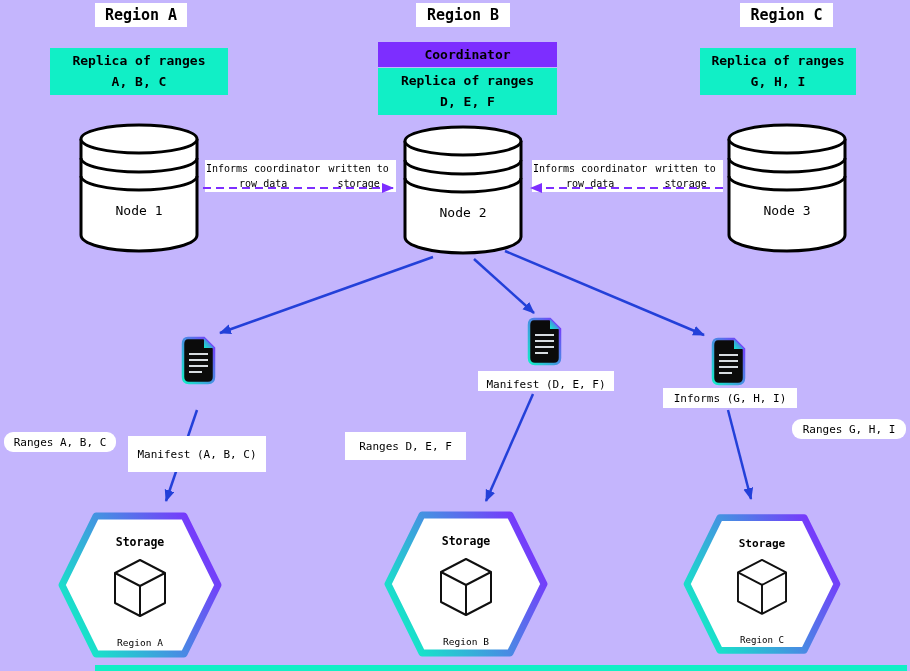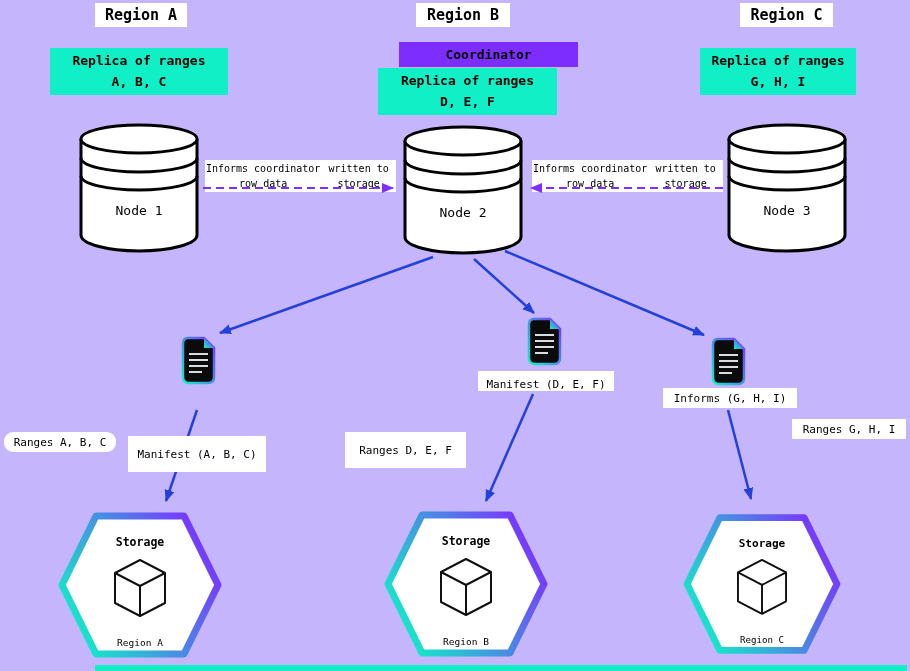--- a/index.html
+++ b/index.html
@@ -4,21 +4,21 @@
 <style>
   html,body{margin:0;padding:0;background:#000;}
   .stage{position:relative;width:910px;height:671px;background:#c4b5fd;overflow:hidden;
          font-family:"DejaVu Sans Mono","Liberation Mono",monospace;}
   .abs{position:absolute;}
   .arrows{position:absolute;left:0;top:0;z-index:3;pointer-events:none;}
   .box{position:absolute;display:flex;align-items:center;justify-content:center;
        text-align:center;color:#000;}
   .whitebox{background:#fff;}
   .tealbox{background:#11efc6;flex-direction:column;font-weight:bold;font-size:13px;line-height:1.55;z-index:4;}
-  .purplebox{background:#7d2eff;font-weight:bold;font-size:13px;z-index:4;margin-left:21px;}
+  .purplebox{background:#7d2eff;font-weight:bold;font-size:13px;z-index:4;}
   .hdr{font-weight:bold;font-size:15px;z-index:4;}
   .small{font-size:11px;z-index:4;white-space:nowrap;}
   .inform{font-size:10px;line-height:1.55;z-index:2;}
   .icon{z-index:4;}
   svg text{font-family:"DejaVu Sans Mono","Liberation Mono",monospace;}
   .node-label{font-size:13px;fill:#000;}
   .hex-title{font-weight:bold;font-size:11.5px;fill:#000;}
   .hex-region{font-size:9.5px;fill:#000;}
   .accent-bar{position:absolute;background:#11efc6;z-index:1;}
 </style>
@@ -162,24 +162,24 @@
   <div class="box whitebox small" style="left:478px;top:371px;width:136px;height:20px;align-items:flex-end;">
     <span>Manifest (D, E, F)</span>
   </div>
   <div class="box whitebox small" style="left:663px;top:388px;width:134px;height:20px;">
     <span>Informs (G, H, I)</span>
   </div>
 
   <div class="box whitebox small" style="left:4px;top:432px;width:112px;height:20px;border-radius:9px;">
     <span>Ranges A, B, C</span>
   </div>
-  <div class="box whitebox small" style="left:345px;top:432px;width:121px;height:36px;">
+  <div class="box whitebox small" style="left:345px;top:432px;width:121px;height:28px;">
     <span>Ranges D, E, F</span>
   </div>
-  <div class="box whitebox small" style="left:792px;top:419px;width:114px;height:20px;">
+  <div class="box whitebox small" style="left:792px;top:419px;width:114px;height:20px;border-radius:9px;">
     <span>Ranges G, H, I</span>
   </div>
 
   <svg class="abs icon" style="left:57px;top:508px;" width="166" height="154" viewBox="0 0 166 154">
     <defs>
         <linearGradient id="hg0" x1="0" y1="0.75" x2="1" y2="0.25">
       <stop offset="0" stop-color="#11efc6"></stop>
           <stop offset="1" stop-color="#7d2eff"></stop>
     </linearGradient>
       </defs>

